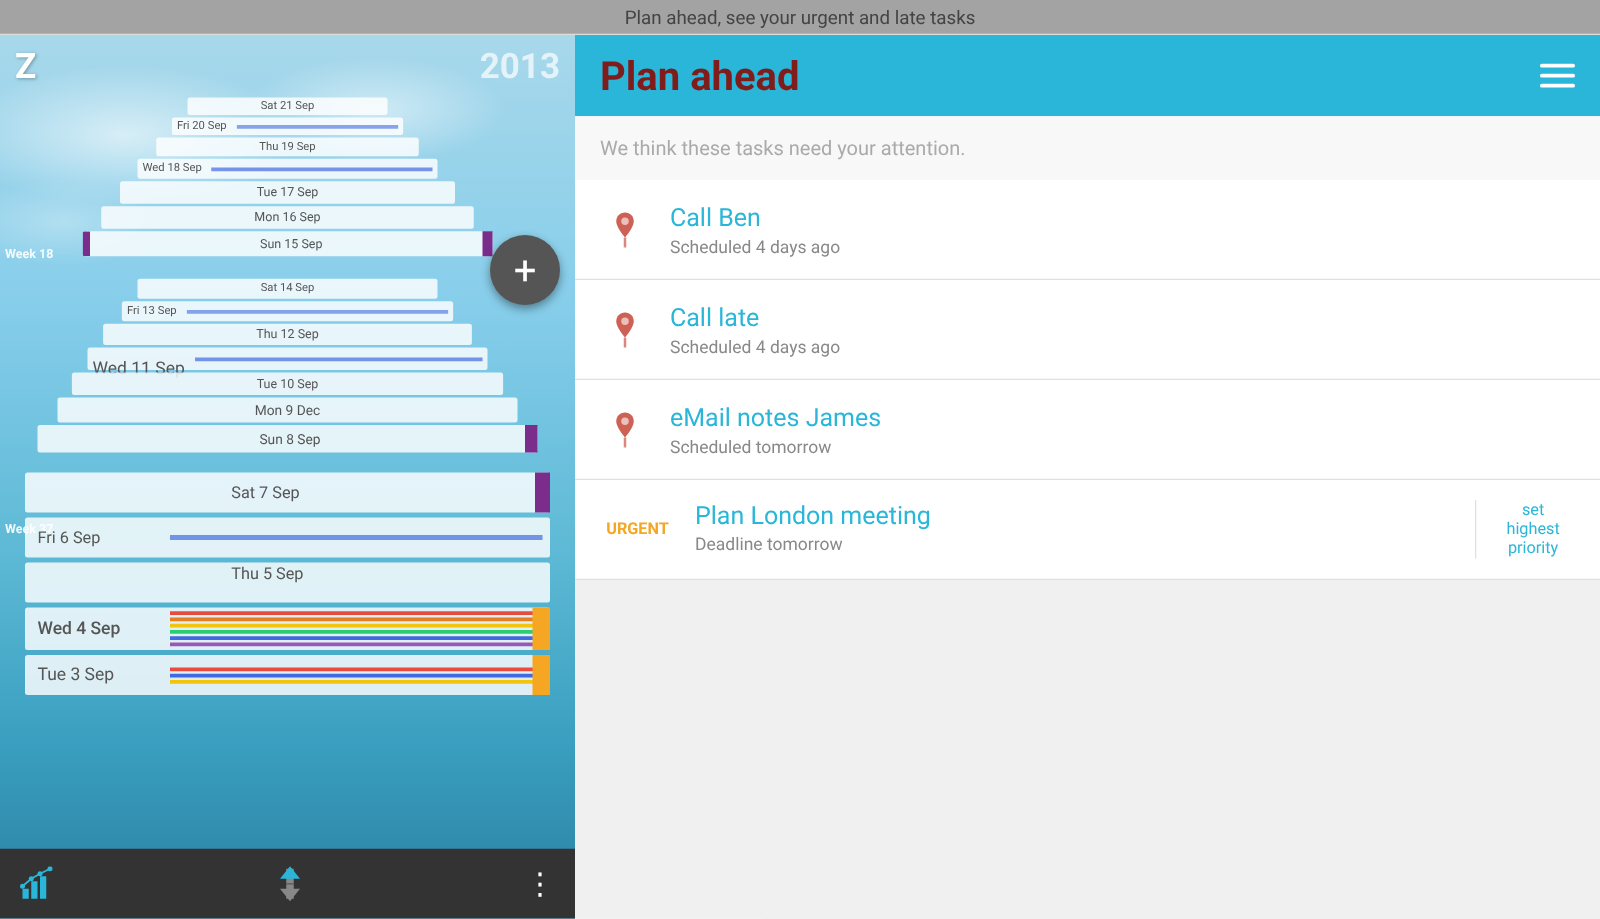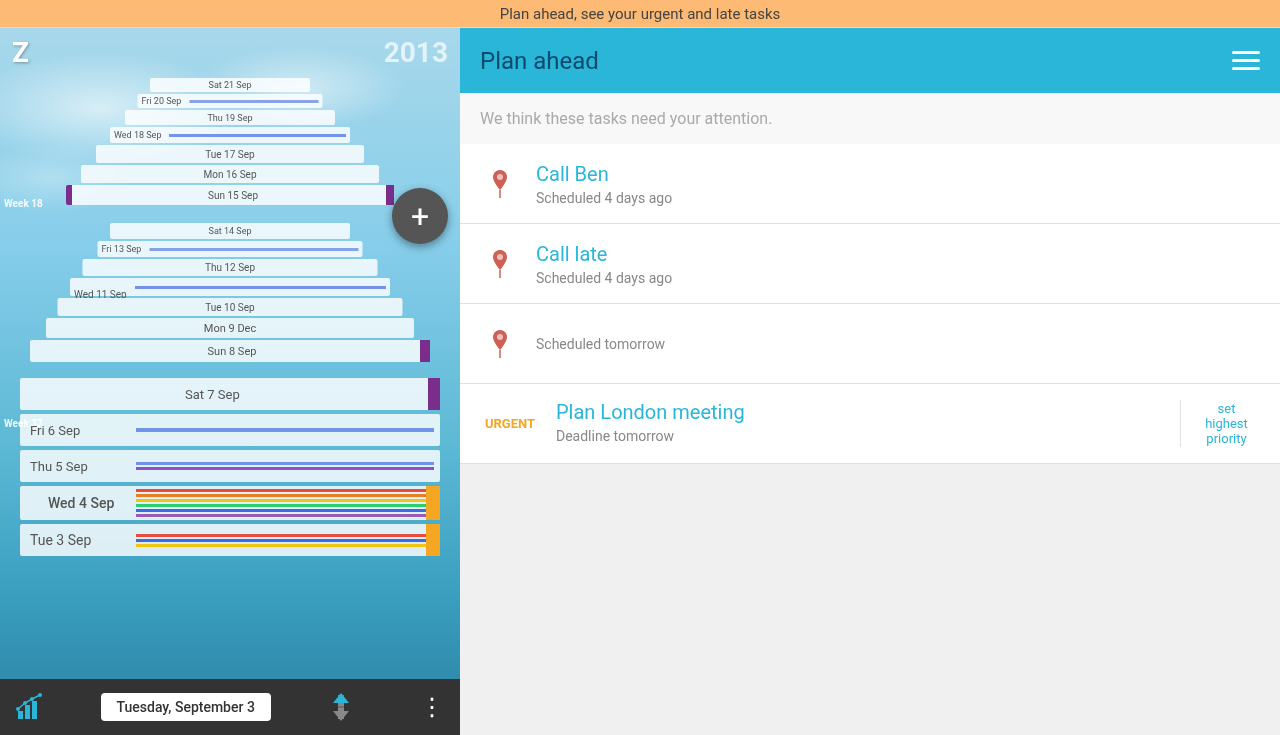--- a/index.html
+++ b/index.html
@@ -2,21 +2,21 @@
 <html><head>
   <meta charset="utf-8">
   <style>
     * { margin: 0; padding: 0; box-sizing: border-box; }
     body { width: 1280px; height: 735px; overflow: hidden; font-family: 'Roboto', Arial, sans-serif; background: #fff; }
 
     
     #top-banner {
       width: 100%;
       height: 28px;
-      background: #fdba74;
+      background: #a3a3a3;
       display: flex;
       align-items: center;
       justify-content: center;
       border-bottom: 1px solid #ddd;
     }
     #top-banner span { font-size: 15px; color: #444; }
 
     
     #main-layout {
       display: flex;
@@ -168,23 +168,23 @@
 
     #right-header {
       background: #29b6d8;
       padding: 0 20px;
       height: 65px;
       display: flex;
       align-items: center;
       justify-content: space-between;
     }
     #right-header .title {
-      font-size: 24px;
-      font-weight: normal;
-      color: #0c4a6e;
+      font-size: 32px;
+      font-weight: bold;
+      color: #7f1d1d;
     }
     #right-header .menu-icon {
       cursor: pointer;
       display: flex;
       flex-direction: column;
       gap: 5px;
     }
     #right-header .menu-icon span {
       display: block;
       width: 28px;
@@ -327,21 +327,21 @@
       <div class="cal-row" style="top:173px; width:265px; height:16px;">
         <span class="day-label" style="font-size:9px;">Fri 13 Sep</span>
         <div style="flex:1; height:3px; background:#4169e1; margin:0 4px; opacity:0.6;"></div>
       </div>
 
       <div class="cal-row" style="top:191px; width:295px; height:17px;">
         <span class="day-label" style="font-size:10px;">Thu 12 Sep</span>
       </div>
 
       <div class="cal-row" style="top:210px; width:320px; height:18px;">
-        <span class="day-label" style="font-size:10px;margin-top:15px;">Wed 11 Sep</span>
+        <span class="day-label" style="font-size:14px;margin-top:15px;">Wed 11 Sep</span>
         <div style="flex:1; height:3px; background:#4169e1; margin:0 4px; opacity:0.7;"></div>
       </div>
 
       <div class="cal-row" style="top:230px; width:345px; height:18px;">
         <span class="day-label" style="font-size:10px;">Tue 10 Sep</span>
       </div>
 
       <div class="cal-row" style="top:250px; width:368px; height:20px;">
         <span class="day-label" style="font-size:11px;">Mon 9 Dec</span>
       </div>
@@ -354,30 +354,30 @@
       <div class="cal-row" style="top:310px; width:420px; height:32px;">
         <span class="day-label" style="font-size:13px; padding-left:10px; min-width:110px;">Sat 7 Sep</span>
         <div style="position:absolute; right:0; top:0; bottom:0; width:12px; background:#7b2d8b;"></div>
       </div>
 
       <div class="cal-row" style="top:346px; width:420px; height:32px;">
         <span class="day-label" style="font-size:13px; padding-left:10px; min-width:110px;">Fri 6 Sep</span>
         <div style="flex:1; height:4px; background:#4169e1; margin:0 6px; opacity:0.7;"></div>
       </div>
 
-      <div class="cal-row" style="top:382px; width:420px; height:32px;">
+      <div class="cal-row" style="top:382px; width:420px; height:32px;flex-direction:column;">
         <span class="day-label" style="font-size:13px; padding-left:10px; min-width:110px;">Thu 5 Sep</span>
         <div style="flex:1; display:flex; flex-direction:column; gap:2px; margin:0 6px; justify-content:center;">
           <div style="height:3px; background:#4169e1; opacity:0.7;"></div>
           <div style="height:3px; background:#6a0dad; opacity:0.7;"></div>
         </div>
       </div>
 
       <div class="cal-row" style="top:418px; width:420px; height:34px;">
-        <span class="day-label" style="font-size:14px; padding-left:28px; min-width:110px; font-weight:500;">Wed 4 Sep</span>
+        <span class="day-label" style="font-size:14px; padding-left:10px; min-width:110px; font-weight:500;">Wed 4 Sep</span>
         <div style="flex:1; display:flex; flex-direction:column; gap:2px; margin:0 6px; justify-content:center;">
           <div style="height:3px; background:#e74c3c;"></div>
           <div style="height:3px; background:#e67e22;"></div>
           <div style="height:3px; background:#f1c40f;"></div>
           <div style="height:3px; background:#2ecc71;"></div>
           <div style="height:3px; background:#4169e1;"></div>
           <div style="height:3px; background:#9b59b6;"></div>
         </div>
         <div style="position:absolute; right:0; top:0; bottom:0; width:14px; background:#f5a623;"></div>
       </div>
@@ -406,21 +406,20 @@
           <rect x="9" y="12" width="5" height="14" fill="#29b6d8"></rect>
           <rect x="16" y="8" width="5" height="18" fill="#29b6d8"></rect>
           <polyline points="2,16 9,10 16,6 24,2" stroke="#29b6d8" stroke-width="1.5" fill="none"></polyline>
           <circle cx="2" cy="16" r="2" fill="#29b6d8"></circle>
           <circle cx="9" cy="10" r="2" fill="#29b6d8"></circle>
           <circle cx="16" cy="6" r="2" fill="#29b6d8"></circle>
           <circle cx="24" cy="2" r="2" fill="#29b6d8"></circle>
         </svg>
       </div>
 
-      <div class="date-display">Tuesday, September 3</div>
 
       <div class="nav-icon">
         <svg viewBox="0 0 28 28" fill="none" xmlns="http://www.w3.org/2000/svg">
           <rect x="11" y="2" width="6" height="24" fill="#888"></rect>
           <polygon points="14,0 22,10 6,10" fill="#29b6d8"></polygon>
           <polygon points="14,28 22,18 6,18" fill="#888"></polygon>
           <line x1="11" y1="14" x2="17" y2="14" stroke="#555" stroke-width="1"></line>
         </svg>
       </div>
 
@@ -476,20 +475,21 @@
 
       <div class="task-item">
         <div class="pin-icon">
           <svg width="32" height="32" viewBox="0 0 32 32">
             <path d="M16 2 C12 2 9 5 9 9 C9 14 16 22 16 22 C16 22 23 14 23 9 C23 5 20 2 16 2Z" fill="#c0392b" opacity="0.8"></path>
             <circle cx="16" cy="9" r="3" fill="rgba(255,255,255,0.6)"></circle>
             <line x1="16" y1="22" x2="16" y2="30" stroke="#c0392b" stroke-width="2" opacity="0.6"></line>
           </svg>
         </div>
         <div class="task-info">
+          <div class="task-title">eMail  notes James</div>
           <div class="task-sub">Scheduled tomorrow</div>
         </div>
       </div>
 
       <div class="task-item urgent-item">
         <div class="urgent-badge">URGENT</div>
         <div class="task-info">
           <div class="task-title">Plan London meeting</div>
           <div class="task-sub">Deadline tomorrow</div>
         </div>

